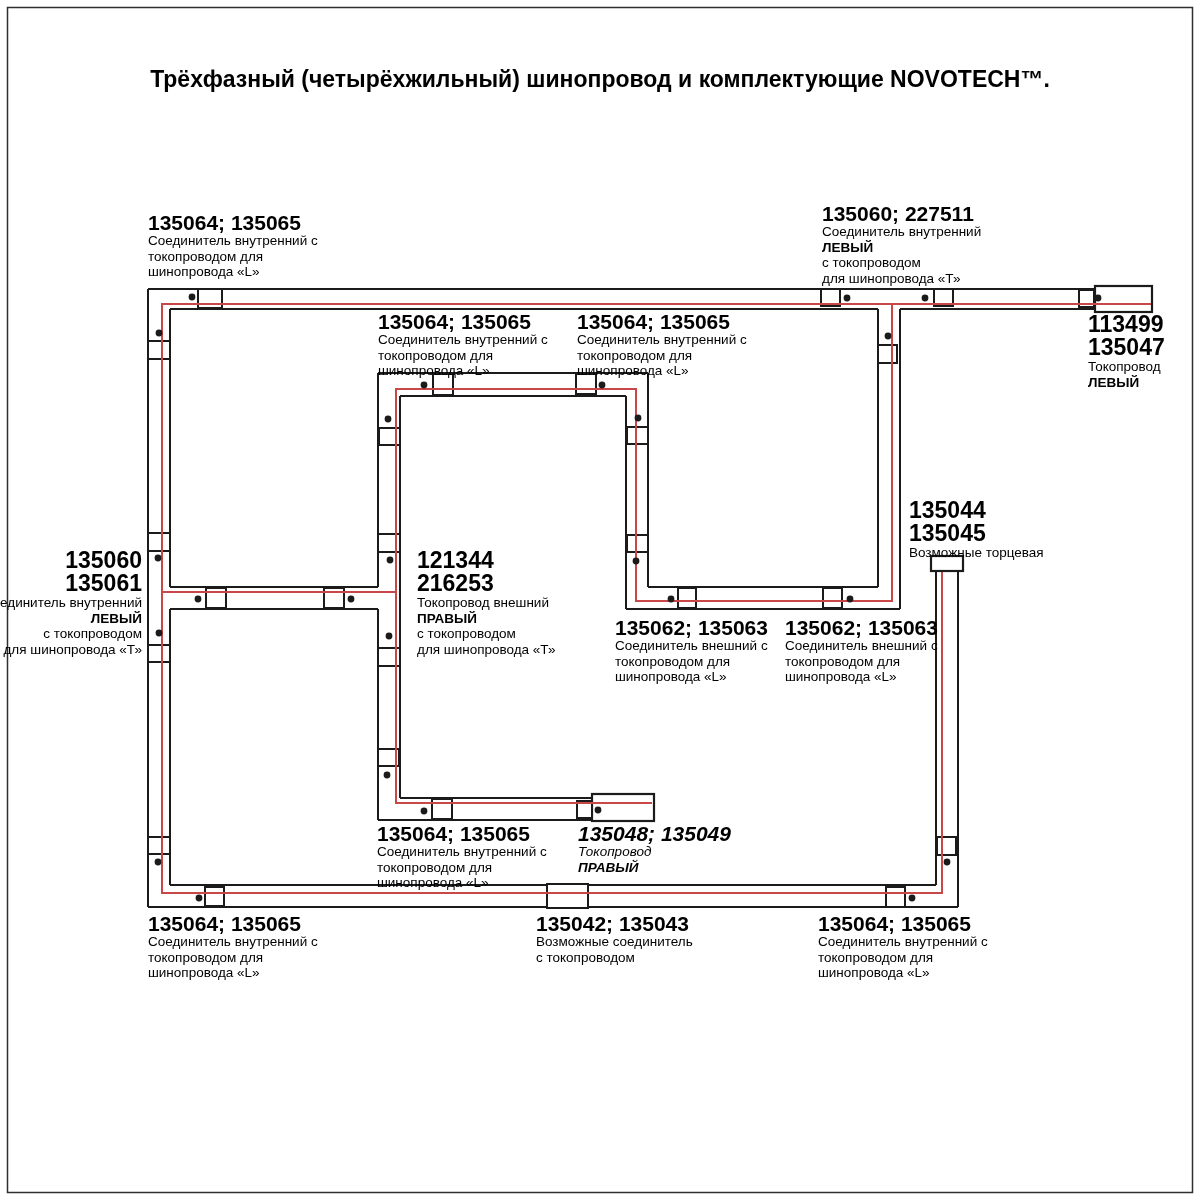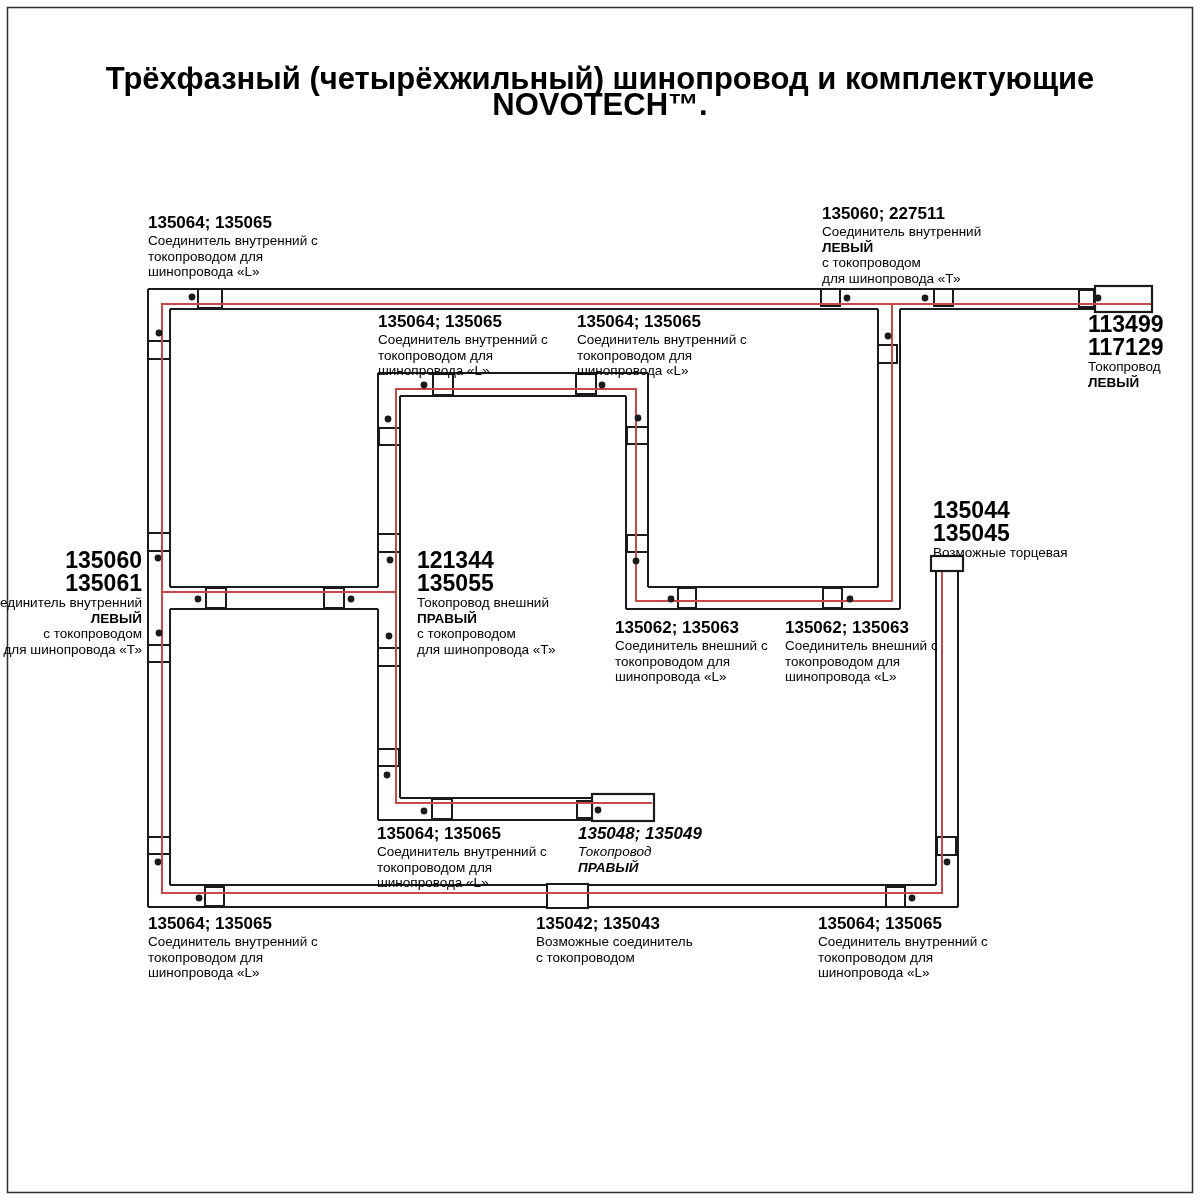--- a/index.html
+++ b/index.html
@@ -1,31 +1,31 @@
 <!DOCTYPE html>
 <html style="--wire: #c94747; --ink: #1b1b1b;"><head>
 <meta charset="utf-8">
 <style>
   html,body{margin:0;padding:0;background:#fff;}
   .stage{position:relative;width:1200px;height:1200px;background:#fff;overflow:hidden;
          font-family:"Liberation Sans", sans-serif;color:#000;}
   .title-line{position:absolute;left:0;width:1200px;text-align:center;
-              font-weight:bold;font-size:31px;line-height:26px;}
+              font-weight:bold;font-size:23px;line-height:26px;}
   #title1{top:66px;}
   #title2{top:102px;}
   #diagram-svg{position:absolute;left:0;top:0;}
   .track-line{fill:none;stroke:var(--ink,#1b1b1b);stroke-width:2;}
   .wire{fill:none;stroke:var(--wire,#c94747);stroke-width:2;}
   .cbox{fill:#ffffff;stroke:var(--ink,#1b1b1b);stroke-width:2;}
   .feed{fill:#ffffff;stroke:var(--ink,#1b1b1b);stroke-width:2.2;}
   .dot{fill:var(--ink,#1b1b1b);stroke:none;}
   .pborder{fill:none;stroke:#2e2e2e;stroke-width:1.5;}
   .label{position:absolute;white-space:nowrap;}
   .label.right{text-align:right;}
-  .label .code{font-weight:bold;font-size:17px;line-height:21px;}
+  .label .code{font-weight:bold;font-size:21px;line-height:21px;}
   .label.big .code{font-size:23px;line-height:23px;}
   .label .sub{font-size:13.5px;line-height:15.5px;}
   .label .sub.b{font-weight:bold;}
   .label .sub:first-of-type{margin-top:3px;}
 </style>
 </head>
 <body>
 
 <div class="stage">
 
@@ -146,21 +146,21 @@
       </div>
       <div class="label" style="left: 822px; top: 203px;">
         <div class="code">135060; 227511</div>
         <div class="sub">Соединитель внутренний</div>
         <div class="sub b">ЛЕВЫЙ</div>
         <div class="sub">с токопроводом</div>
         <div class="sub">для шинопровода «Т»</div>
       </div>
       <div class="label big" style="left: 1088px; top: 313px;">
         <div class="code">113499</div>
-        <div class="code">117129</div>
+        <div class="code">135047</div>
         <div class="sub">Токопровод</div>
         <div class="sub b">ЛЕВЫЙ</div>
       </div>
       <div class="label" style="left: 378px; top: 311px;">
         <div class="code">135064; 135065</div>
         <div class="sub">Соединитель внутренний с</div>
         <div class="sub">токопроводом для</div>
         <div class="sub">шинопровода «L»</div>
       </div>
       <div class="label" style="left: 577px; top: 311px;">
@@ -172,27 +172,27 @@
       <div class="label big right" style="right: 1058px; top: 549px;">
         <div class="code">135060</div>
         <div class="code">135061</div>
         <div class="sub">Соединитель внутренний</div>
         <div class="sub b">ЛЕВЫЙ</div>
         <div class="sub">с токопроводом</div>
         <div class="sub">для шинопровода «Т»</div>
       </div>
       <div class="label big" style="left: 417px; top: 549px;">
         <div class="code">121344</div>
-        <div class="code">135055</div>
+        <div class="code">216253</div>
         <div class="sub">Токопровод внешний</div>
         <div class="sub b">ПРАВЫЙ</div>
         <div class="sub">с токопроводом</div>
         <div class="sub">для шинопровода «Т»</div>
       </div>
-      <div class="label big" style="left: 933px; top: 499px;">
+      <div class="label big" style="left: 909px; top: 499px;">
         <div class="code">135044</div>
         <div class="code">135045</div>
         <div class="sub">Возможные торцевая</div>
       </div>
       <div class="label" style="left: 615px; top: 617px;">
         <div class="code">135062; 135063</div>
         <div class="sub">Соединитель внешний с</div>
         <div class="sub">токопроводом для</div>
         <div class="sub">шинопровода «L»</div>
       </div>

